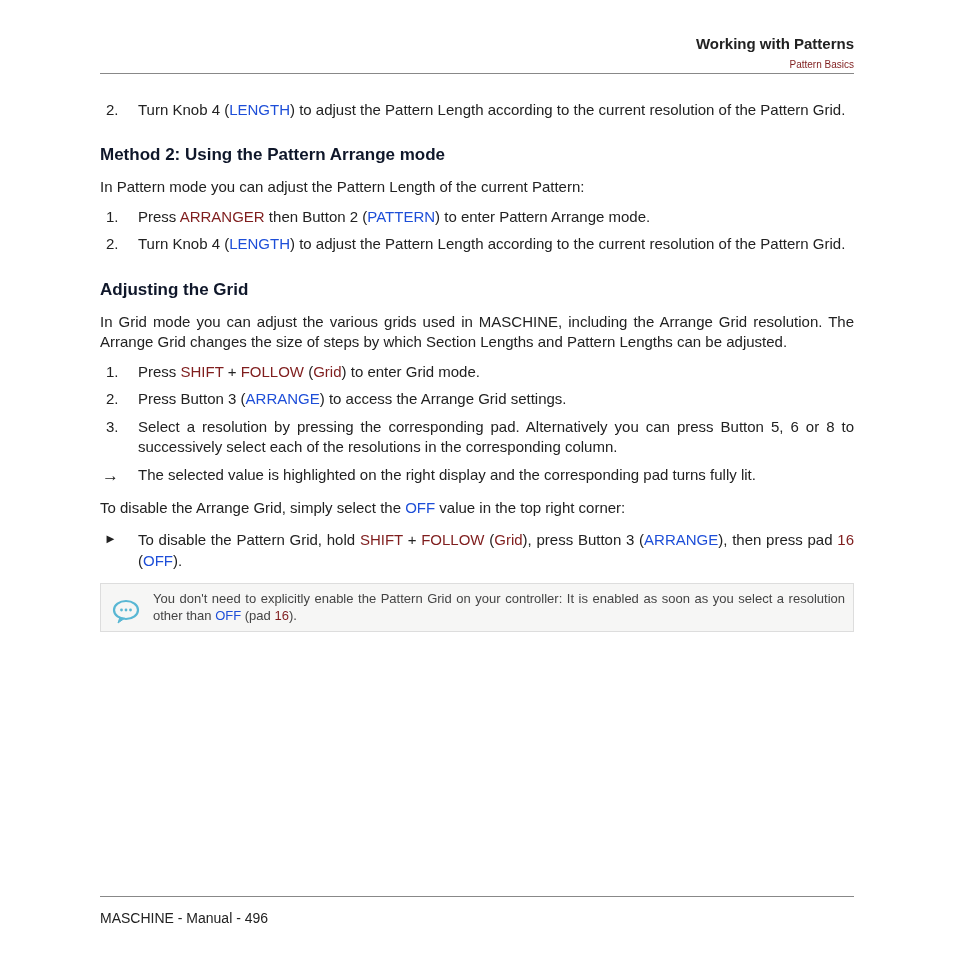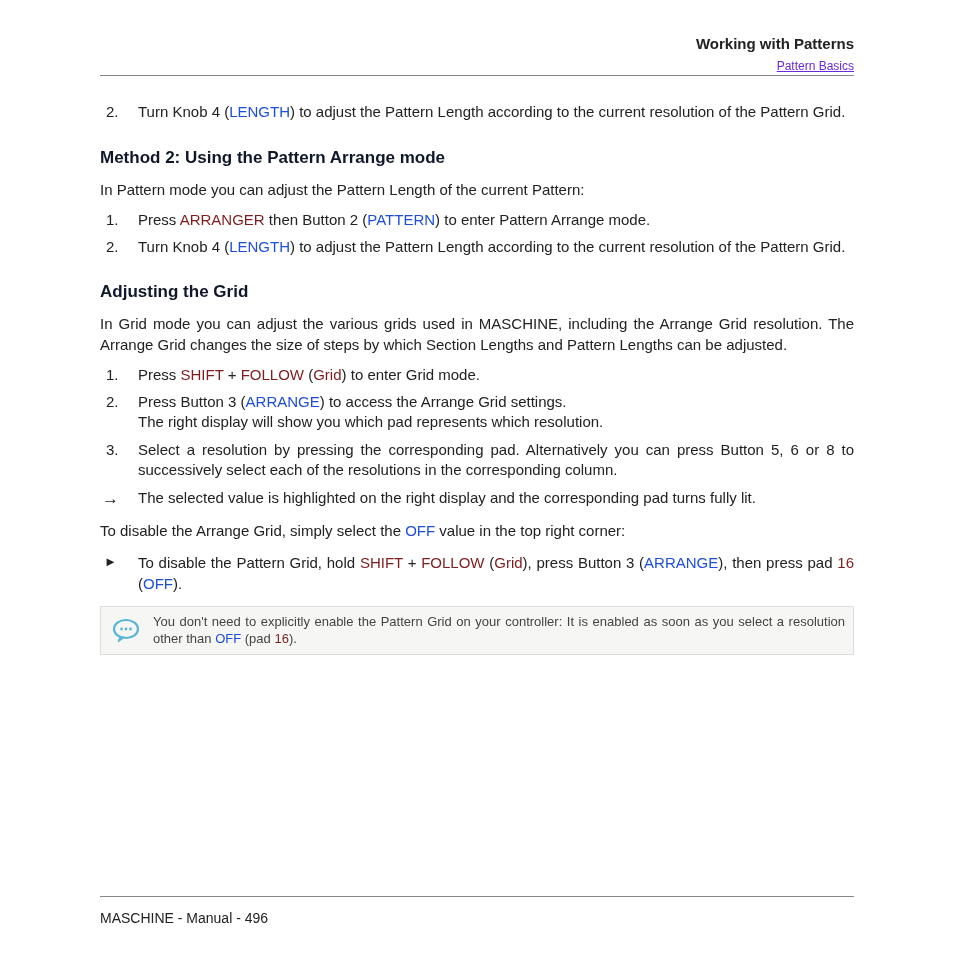--- a/index.html
+++ b/index.html
@@ -19,23 +19,22 @@
     border-bottom: 1px solid #888;
     margin-bottom: 26px;
   }
   .header-title {
     font-weight: 700;
     font-size: 15px;
     font-stretch: condensed;
     margin-bottom: 4px;
   }
   .header-sub {
-    font-size: 12px;
-    color: #6d28d9;
-    text-decoration: underline;
+    font-size: 10px;
+    color: #7f1d1d;
   }
   ol { list-style: none; }
   .step {
     display: flex;
     margin-bottom: 7px;
   }
   .step-num {
     width: 38px;
     flex: 0 0 38px;
     padding-left: 6px;
@@ -82,21 +81,21 @@
     margin-bottom: 12px;
     text-align: left;
   }
   .kw { color: #7f1d1d; }
   .gray { color: #1d4ed8; }
   .tip-box {
     border: 1px solid #ddd;
     background: #f6f6f5;
     padding: 6px 8px 6px 8px;
     display: flex;
-    align-items: center;
+    align-items: flex-end;
     gap: 10px;
     margin-top: 6px;
   }
   .tip-icon {
     width: 34px;
     flex: 0 0 34px;
     height: 28px;
     display: flex;
     align-items: center;
     justify-content: center;
@@ -160,21 +159,20 @@
   <li class="step">
     <div class="step-num">1.</div>
     <div class="step-body">
       <span>Press </span><span class="kw">SHIFT</span><span> + </span><span class="kw">FOLLOW</span><span> (</span><span class="kw">Grid</span><span>) to enter Grid mode.</span>
     </div>
   </li>
   <li class="step">
     <div class="step-num">2.</div>
     <div class="step-body">
       <span>Press Button 3 (</span><span class="gray">ARRANGE</span><span>) to access the Arrange Grid settings.</span><br>
-      <span>The right display will show you which pad represents which resolution.</span>
     </div>
   </li>
   <li class="step">
     <div class="step-num">3.</div>
     <div class="step-body">Select a resolution by pressing the corresponding pad. Alternatively you can press Button 5, 6 or 8 to successively select each of the resolutions in the corresponding column.</div>
   </li>
 </ol>
 
 <div class="arrow-step" style="margin-top:8px;">
   <div class="arrow-mark">→</div>

